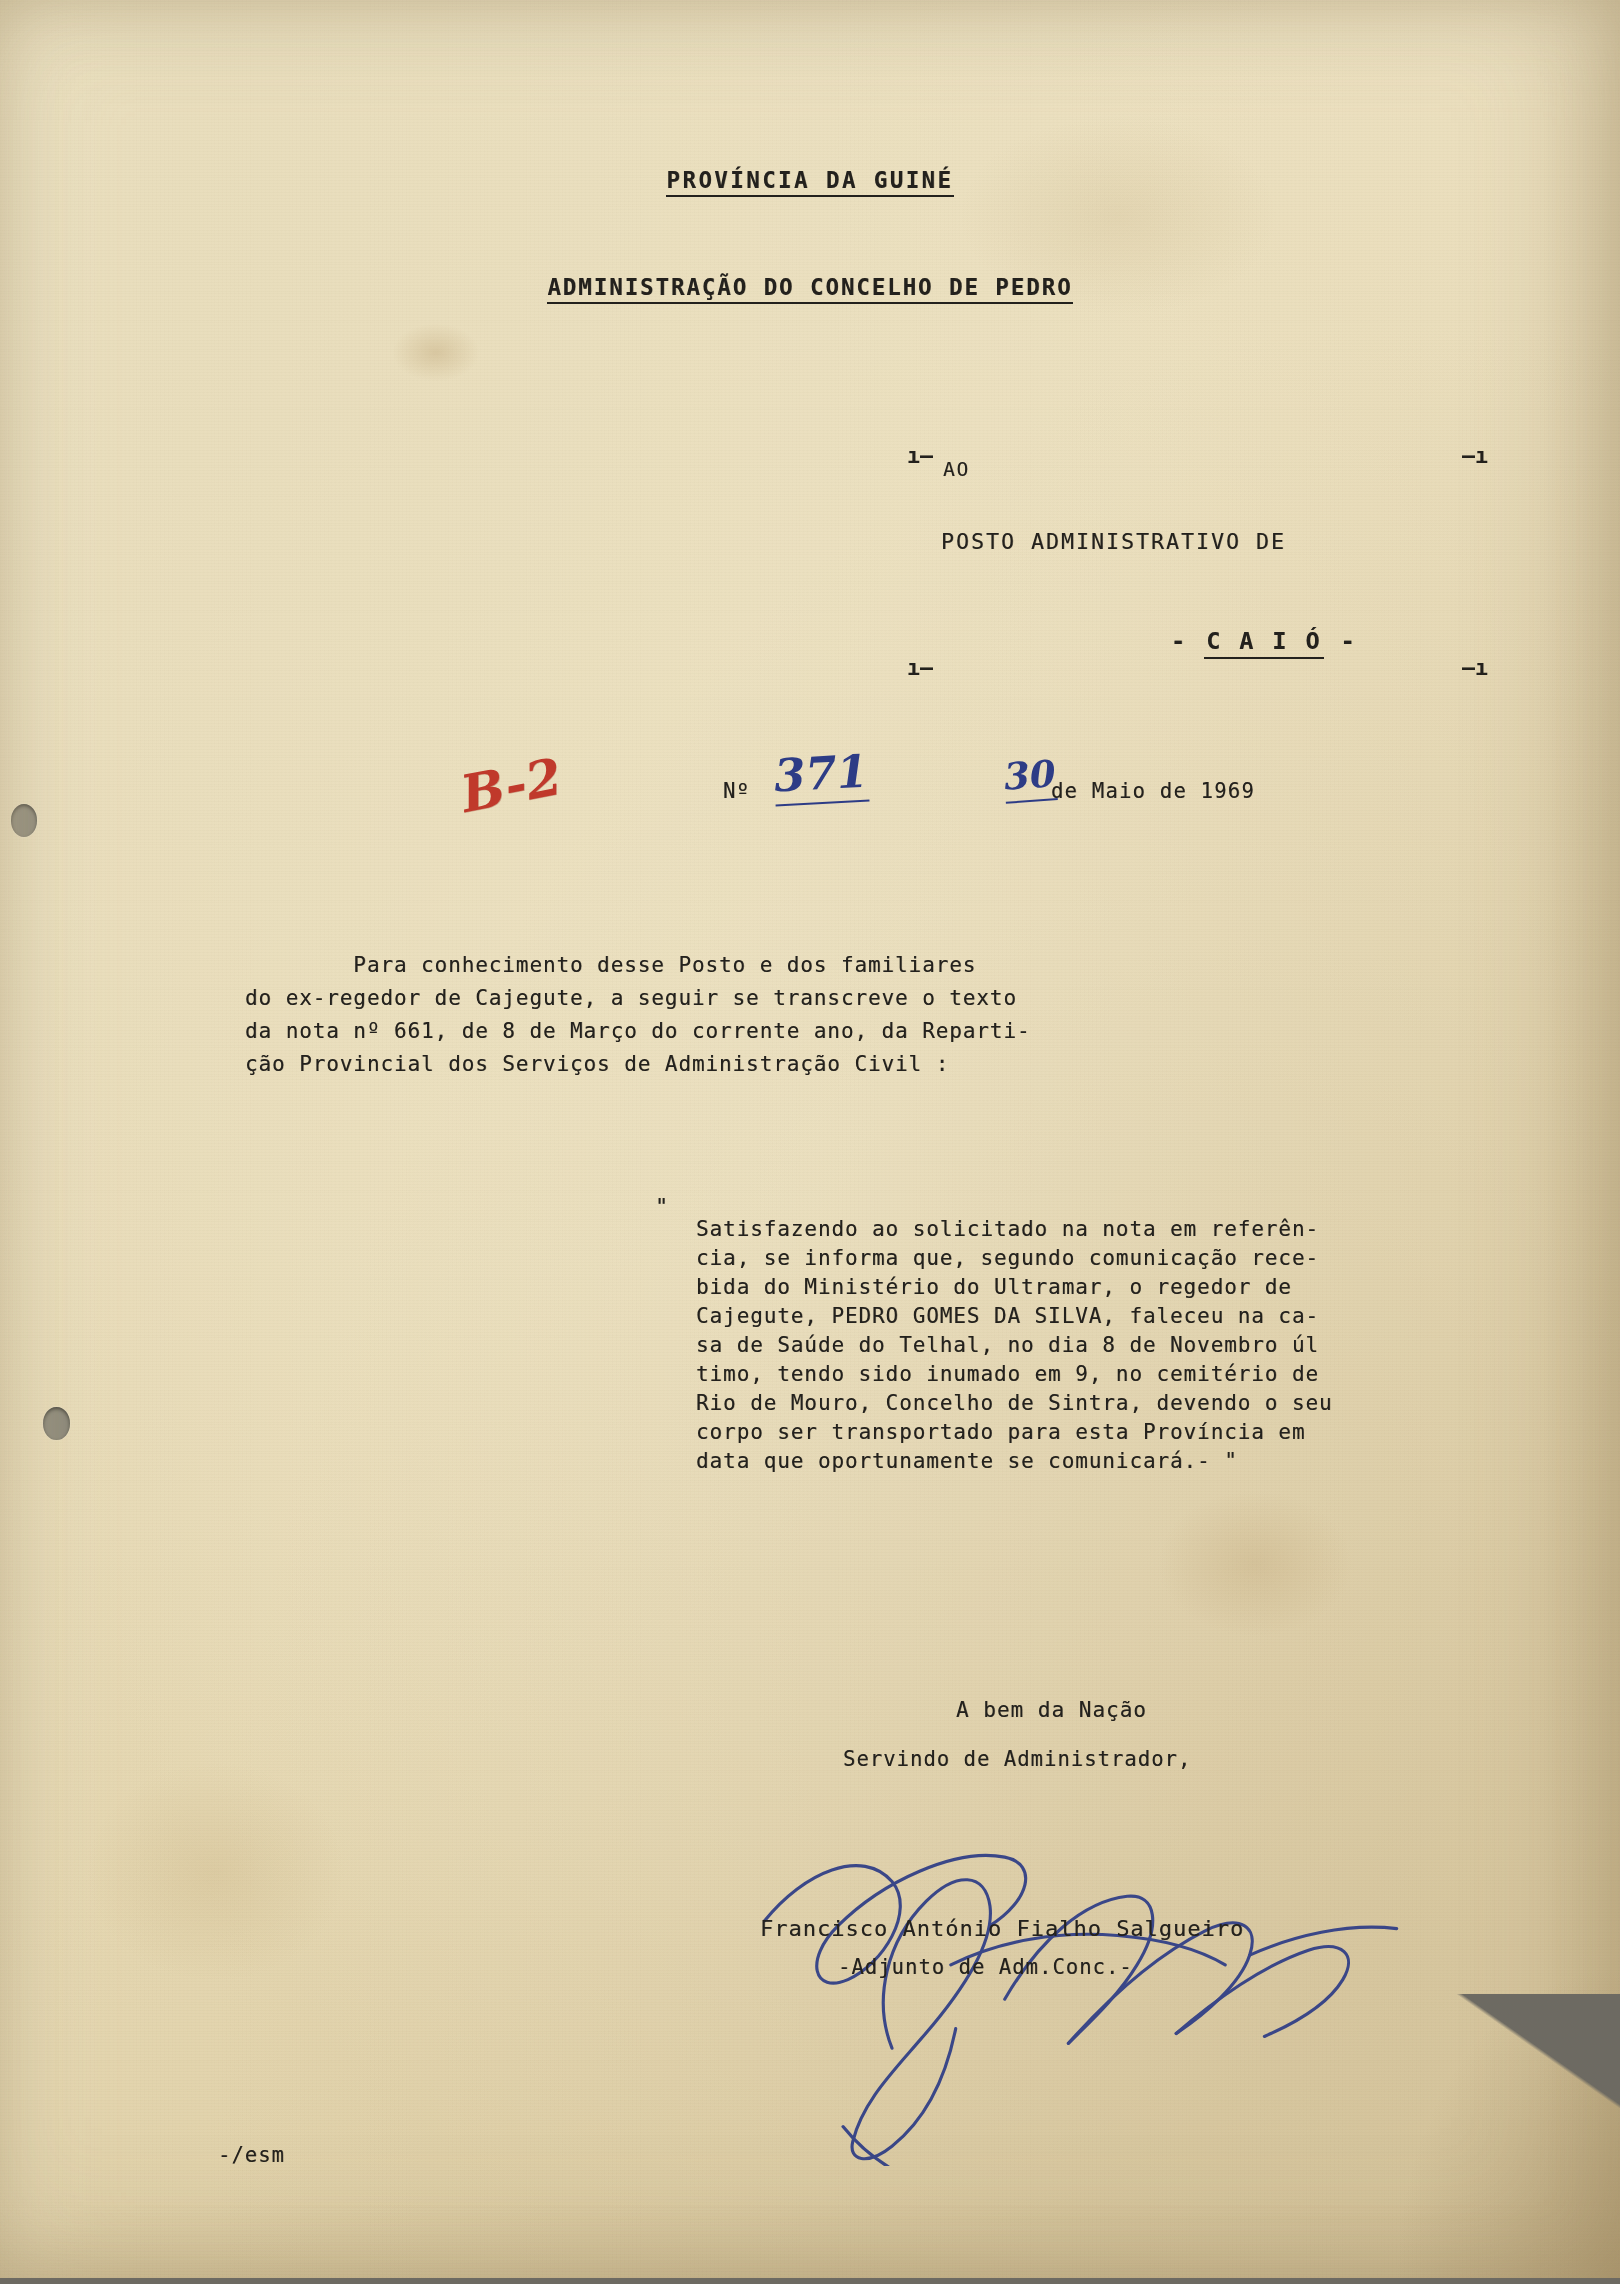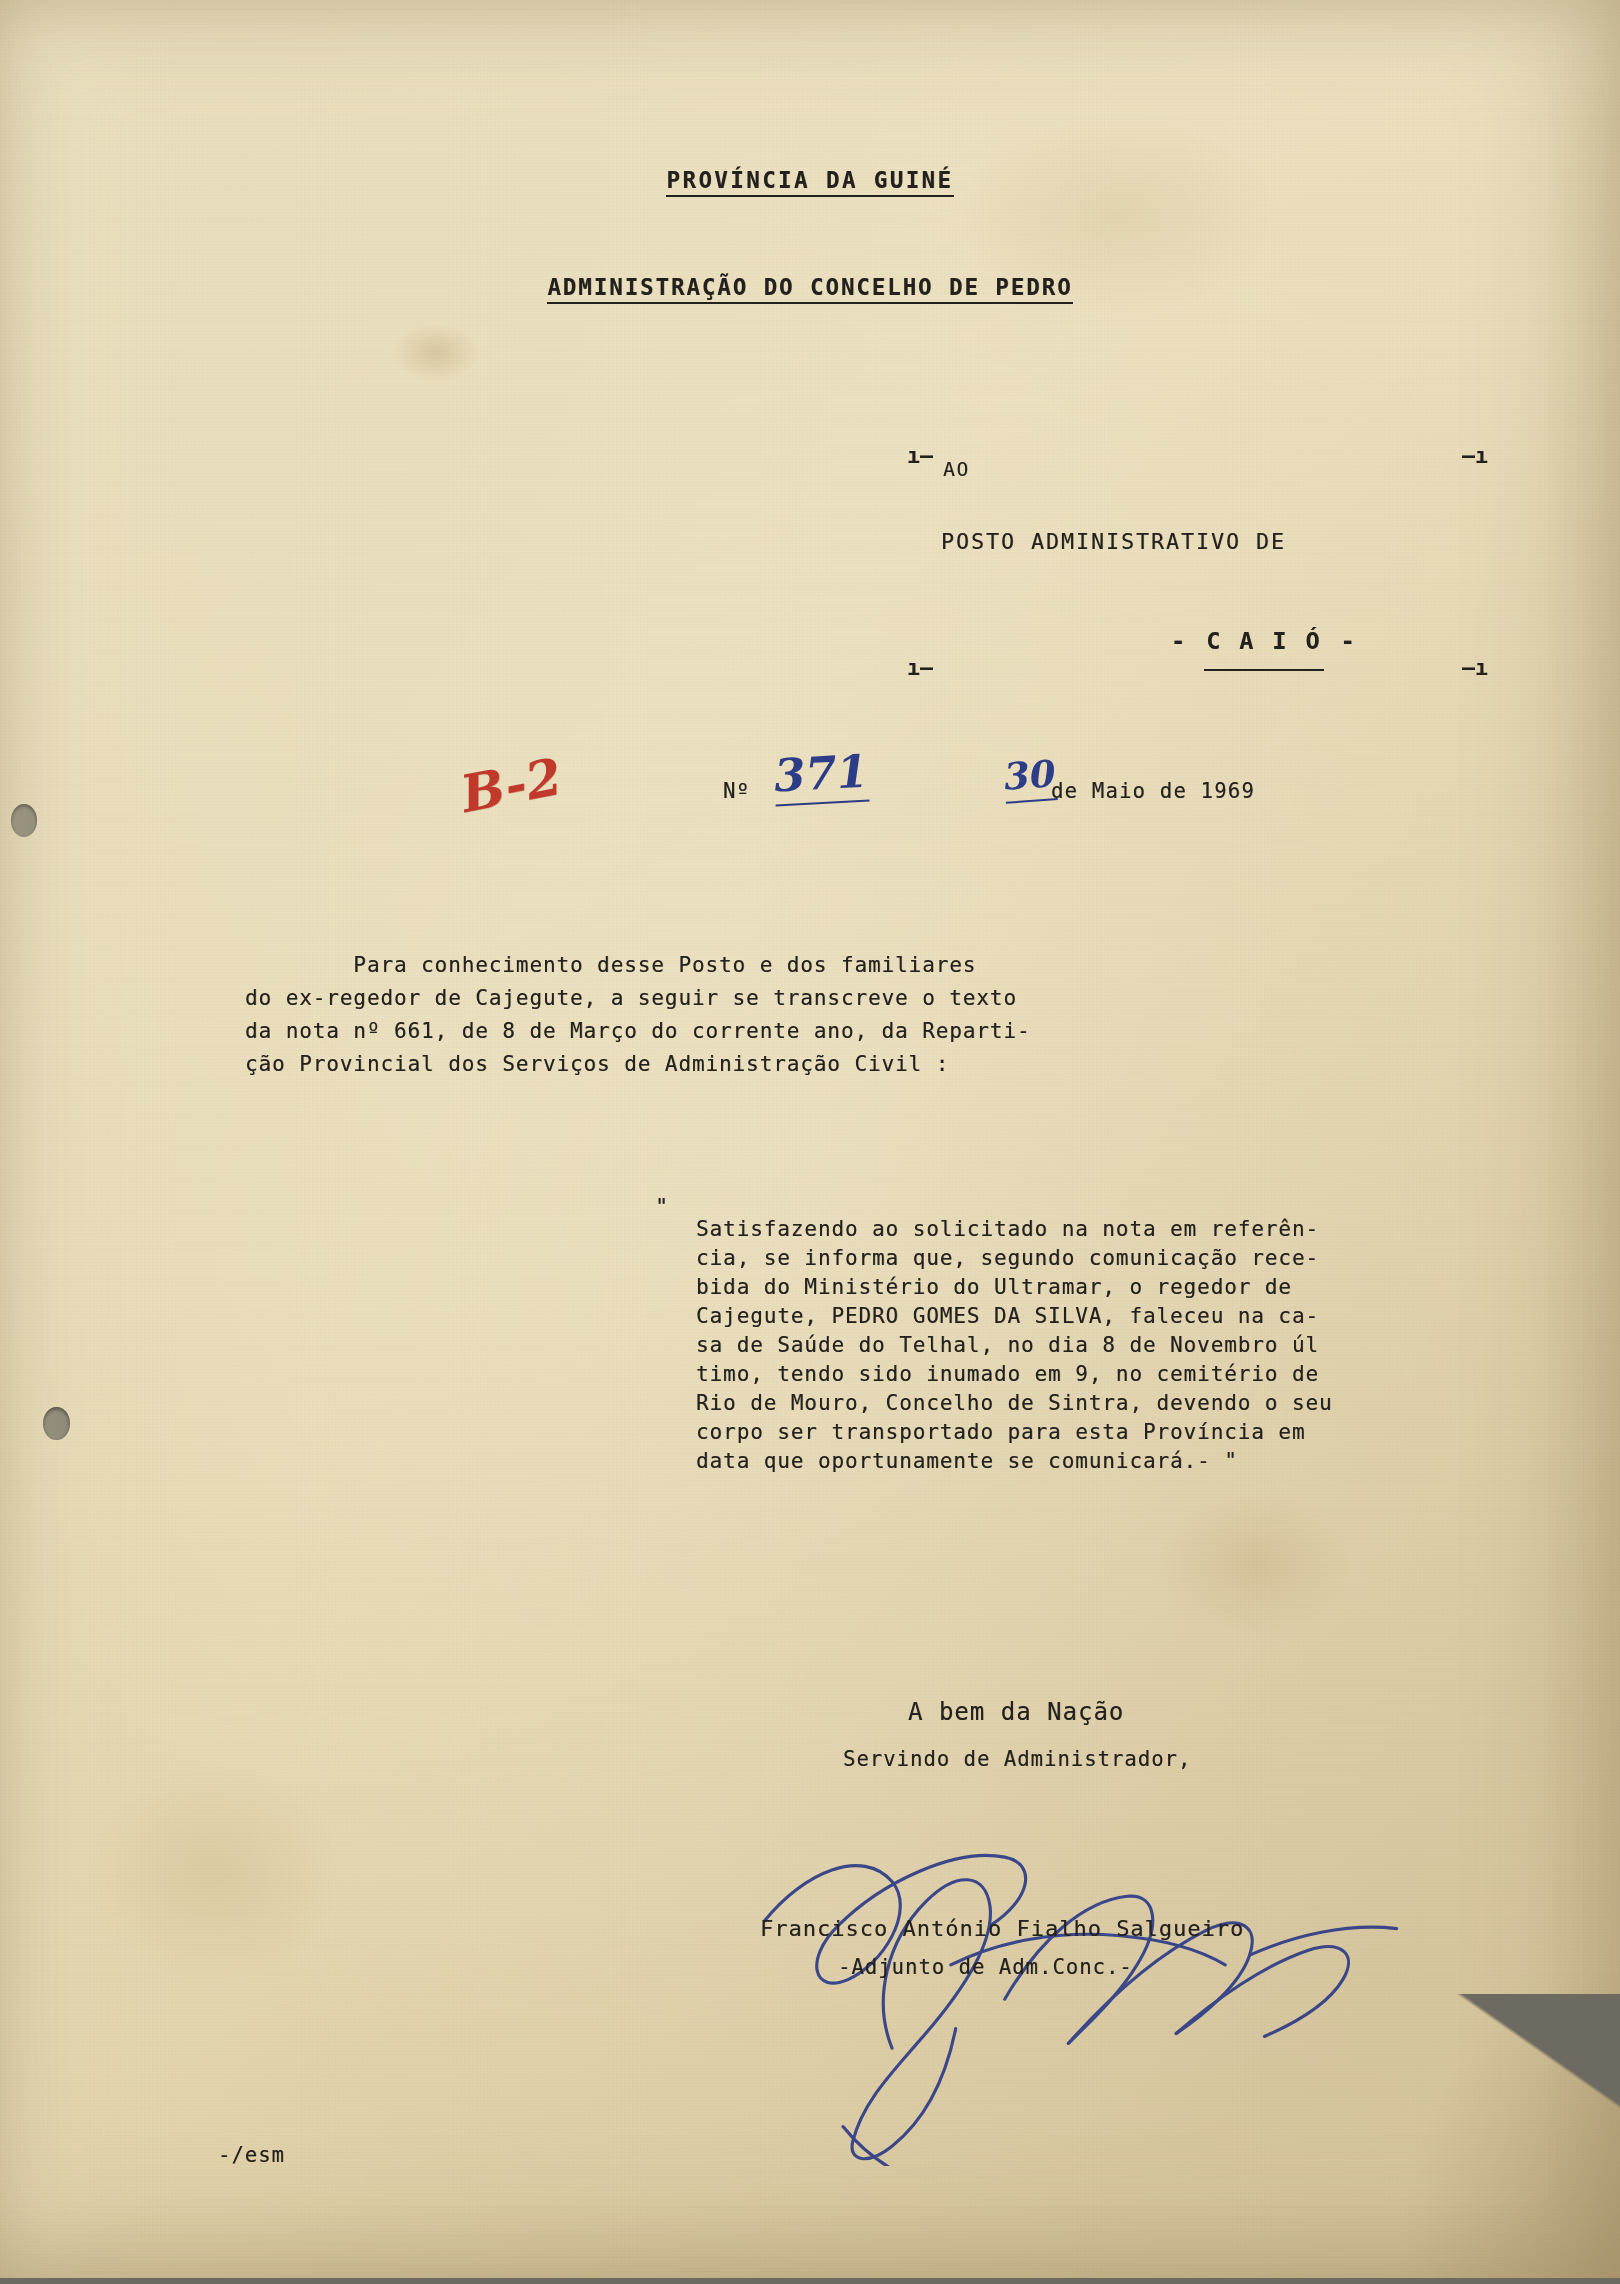--- a/index.html
+++ b/index.html
@@ -104,21 +104,21 @@
     text-align: center;
     font-size: 22.5px;
     letter-spacing: 1.9px;
     font-weight: bold;
   }
   .hdr2 span { border-bottom: 2px solid #23211d; padding-bottom: 2px; }
 
   .to-ao   { left: 943px; top: 458px;  font-size: 19.6px; letter-spacing: 1.6px; }
   .to-line { left: 941px; top: 529px;  font-size: 21.6px; letter-spacing: 2px; }
   .to-caio { left: 1171px; top: 627px; font-size: 23.5px; letter-spacing: 2.4px; font-weight: bold; }
-  .to-caio .ul { border-bottom: 2px solid #23211d; padding: 0 2px 14px 2px; }
+  .to-caio .ul { border-bottom: 2px solid #23211d; padding: 0 2px 2px 2px; }
 
   .bracket { position: absolute; color: #23211d; font-size: 21.6px; font-weight: bold; }
   .bk-tl { left: 907px;  top: 443px; }
   .bk-tr { left: 1462px; top: 443px; }
   .bk-bl { left: 907px;  top: 655px; }
   .bk-br { left: 1462px; top: 655px; }
 
   .no-label  { left: 723px; top: 779px; font-size: 20.6px; letter-spacing: 1.2px; }
   .date-rest { left: 1051px; top: 779px; font-size: 20.6px; letter-spacing: 1.2px; }
 
@@ -163,21 +163,21 @@
     left: 655px; top: 1194px;
     font-size: 21.6px;
   }
   .para2 {
     left: 696px; top: 1215px;
     font-size: 21px;
     line-height: 29px;
     letter-spacing: 0.9px;
   }
 
-  .sig-block1 { left: 908px; top: 1698px; font-size: 24px; letter-spacing: 1px; }
+  .sig-block1 { left: 956px; top: 1698px; font-size: 21px; letter-spacing: 1px; }
   .sig-block2 { left: 843px; top: 1747px; font-size: 20.6px; letter-spacing: 1px; }
   .sig-name   { left: 760px; top: 1916px; font-size: 22px; letter-spacing: 1px; }
   .sig-role   { left: 838px; top: 1955px; font-size: 20.6px; letter-spacing: 1px; }
   .footer-ref { left: 218px; top: 2143px; font-size: 20.6px; letter-spacing: 1px; }
 
   .signature {
     position: absolute;
     left: 745px;
     top: 1754px;
     width: 686px;

